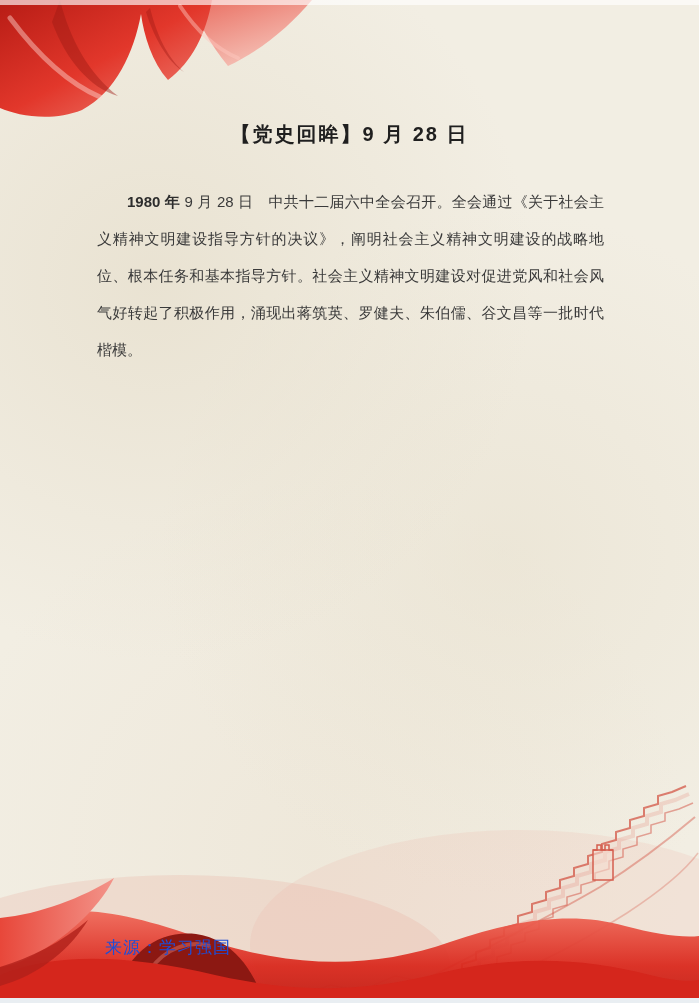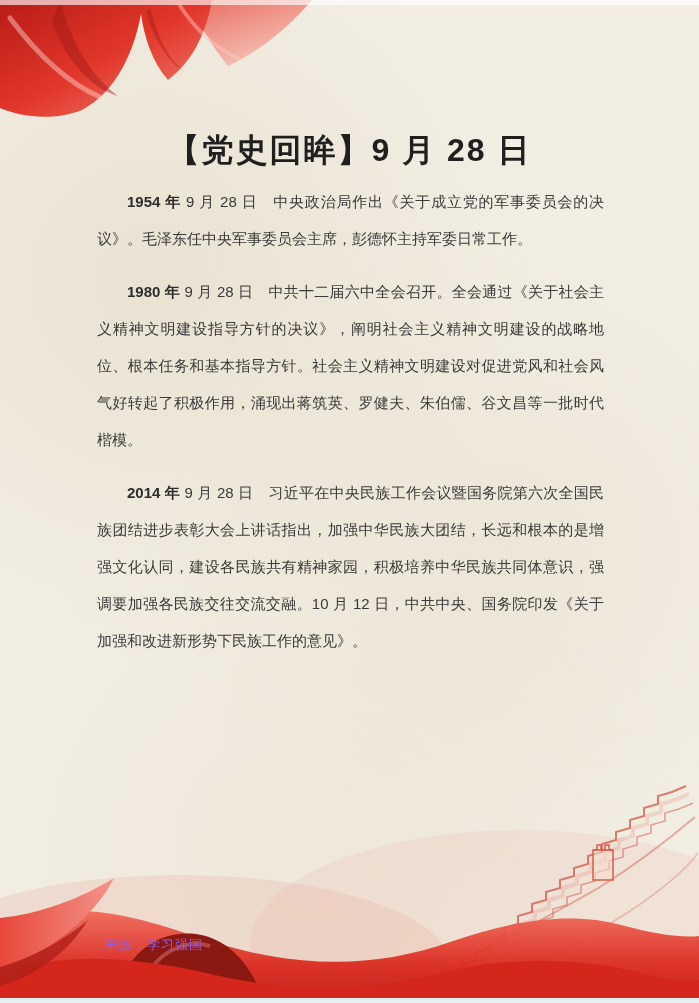--- a/index.html
+++ b/index.html
@@ -14,33 +14,33 @@
     font-family: "Liberation Sans", sans-serif;
   }
   .top-edge-strip {
     position: absolute; top: 0; left: 0; width: 699px; height: 5px;
     background: rgba(255,255,255,0.65); z-index: 6;
   }
   .deco-top { position: absolute; top: 0; left: 0; width: 340px; height: 130px; z-index: 1; }
   .deco-bottom { position: absolute; left: 0; bottom: 0; width: 699px; height: 233px; z-index: 2; }
   .page-title {
     position: absolute; top: 108px; left: 0; width: 699px;
-    text-align: center; font-size: 32px; font-weight: bold;
+    text-align: center; font-size: 20px; font-weight: bold;
     color: #1f1f1f; letter-spacing: 2px; z-index: 3;
   }
   .article {
     position: absolute; top: 183px; left: 97px; width: 507px;
     font-size: 15px; line-height: 37px; color: #3a3a3a;
     text-align: justify; z-index: 3;
   }
   .article p { margin: 0 0 16px 0; text-indent: 2em; }
   .para-lead { font-weight: bold; color: #2d2d2d; }
   .source-label {
     position: absolute; left: 105px; top: 936px;
-    font-size: 13px; color: #8b5cf6; z-index: 5; letter-spacing: 1px;
+    font-size: 17px; color: #1d4ed8; z-index: 5; letter-spacing: 1px;
   }
 </style>
 </head>
 <body>
 
 <div class="top-edge-strip"></div>
 
 <svg class="deco-top" viewBox="0 0 340 130" aria-hidden="true">
   <defs>
     <linearGradient id="gr1" x1="0" y1="0" x2="1" y2="1">
@@ -94,23 +94,17 @@
   <path d="M0,205 C55,182 130,185 215,205 C300,224 365,222 440,203 C515,185 585,188 650,205 C670,210 688,212 699,210 L699,233 H0 Z" fill="#d5261c"></path>
   <path d="M0,148 C40,144 82,128 114,108 C98,140 64,170 28,188 C18,193 8,196 0,197 Z" fill="url(#gw2)"></path>
   <path d="M0,197 C30,188 62,172 88,150 C70,180 40,202 12,212 L0,216 Z" fill="#b0211a" opacity="0.8"></path>
   <rect x="0" y="228" width="699" height="5" fill="#e9eef2"></rect>
 </svg>
 
 <h1 class="page-title">【党史回眸】9 月 28 日</h1>
 
 <div class="article">
   <p>
-    <span class="para-lead">1954 年 </span><span>9 月 28 日　中央政治局作出《关于成立党的军事委员会的决议》。毛泽东任中央军事委员会主席，彭德怀主持军委日常工作。</span>
-  </p>
-  <p>
     <span class="para-lead">1980 年 </span><span>9 月 28 日　中共十二届六中全会召开。全会通过《关于社会主义精神文明建设指导方针的决议》，阐明社会主义精神文明建设的战略地位、根本任务和基本指导方针。社会主义精神文明建设对促进党风和社会风气好转起了积极作用，涌现出蒋筑英、罗健夫、朱伯儒、谷文昌等一批时代楷模。</span>
-  </p>
-  <p>
-    <span class="para-lead">2014 年 </span><span>9 月 28 日　习近平在中央民族工作会议暨国务院第六次全国民族团结进步表彰大会上讲话指出，加强中华民族大团结，长远和根本的是增强文化认同，建设各民族共有精神家园，积极培养中华民族共同体意识，强调要加强各民族交往交流交融。10 月 12 日，中共中央、国务院印发《关于加强和改进新形势下民族工作的意见》。</span>
   </p>
 </div>
 
 <div class="source-label">来源：学习强国</div>
 
 </body></html>

